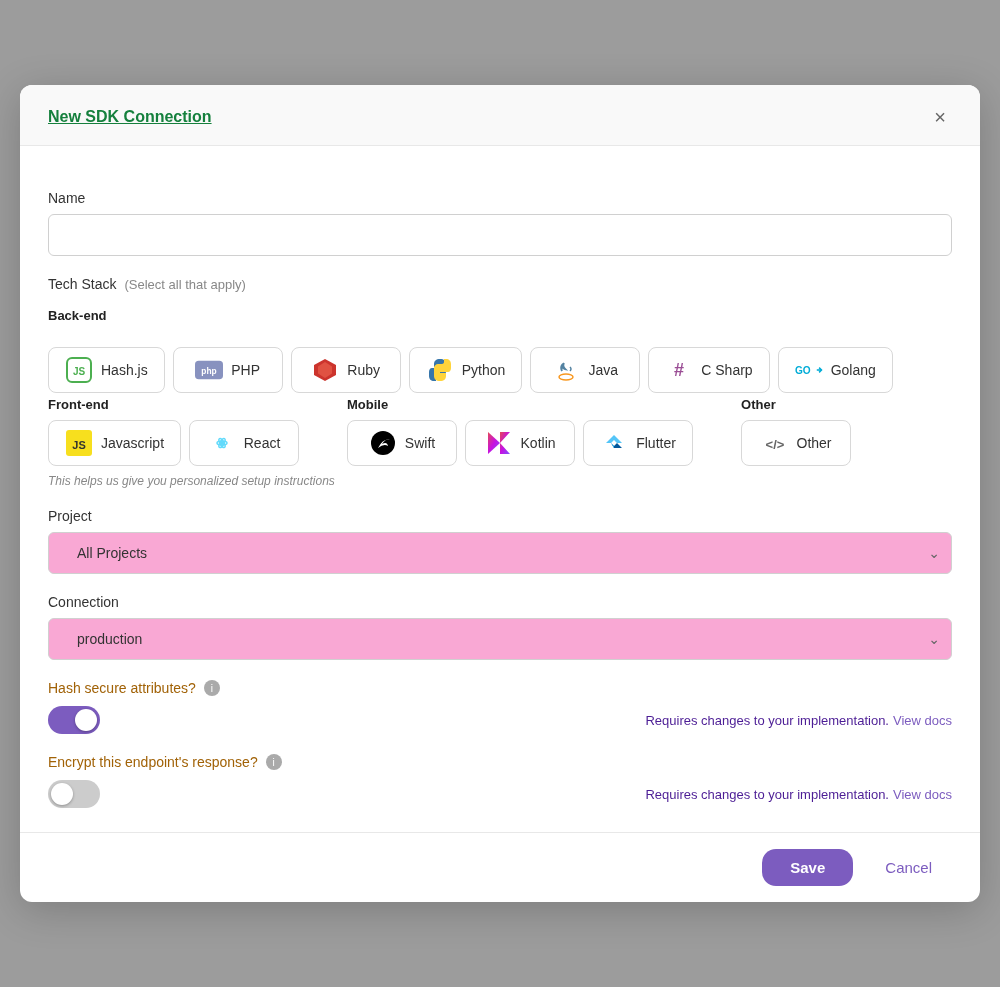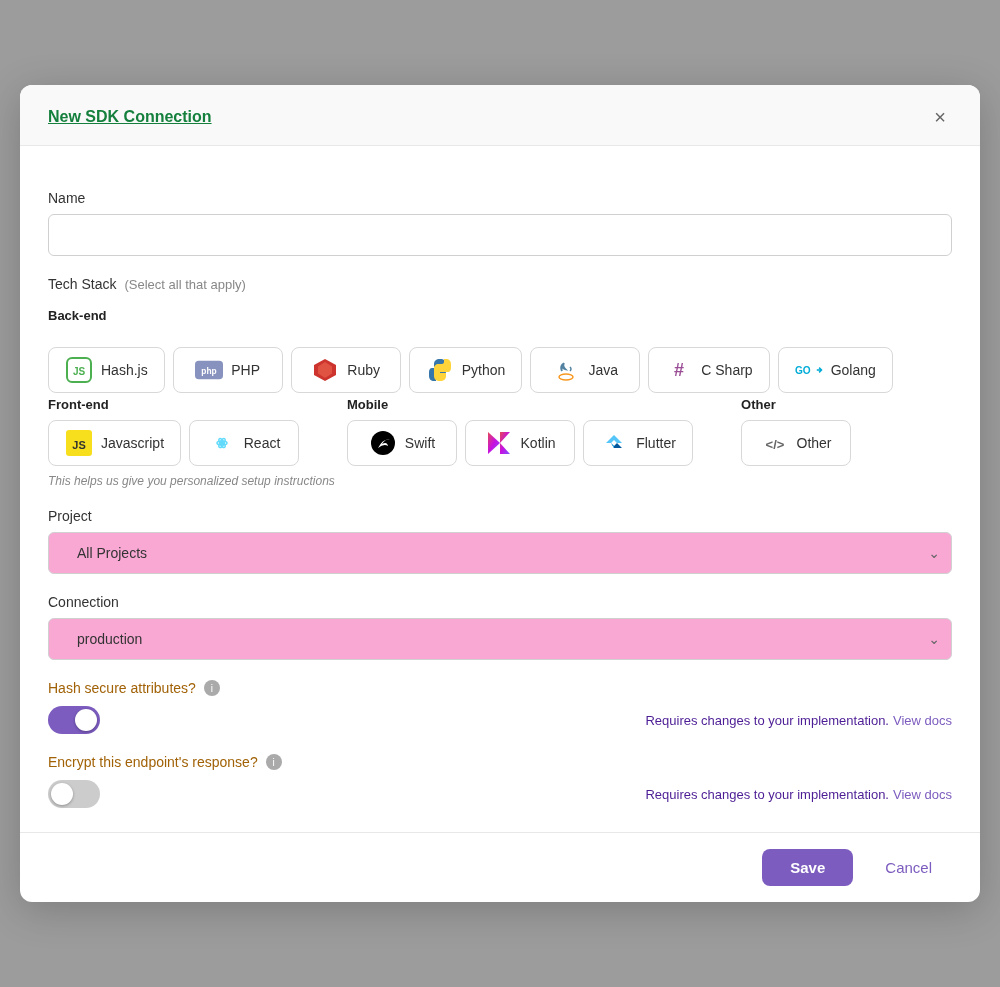--- a/index.html
+++ b/index.html
@@ -244,21 +244,21 @@
       padding: 16px 28px;
       border-top: 1px solid #e8e8e8;
       display: flex;
       justify-content: flex-end;
       gap: 12px;
     }
     .btn-save {
       background: #7c5cbf;
       color: #fff;
       border: none;
-      border-radius: 8px;
+      border-radius: 14px;
       padding: 10px 28px;
       font-size: 15px;
       font-weight: 600;
       cursor: pointer;
     }
     .btn-cancel {
       background: none;
       color: #7c5cbf;
       border: none;
       padding: 10px 20px;

